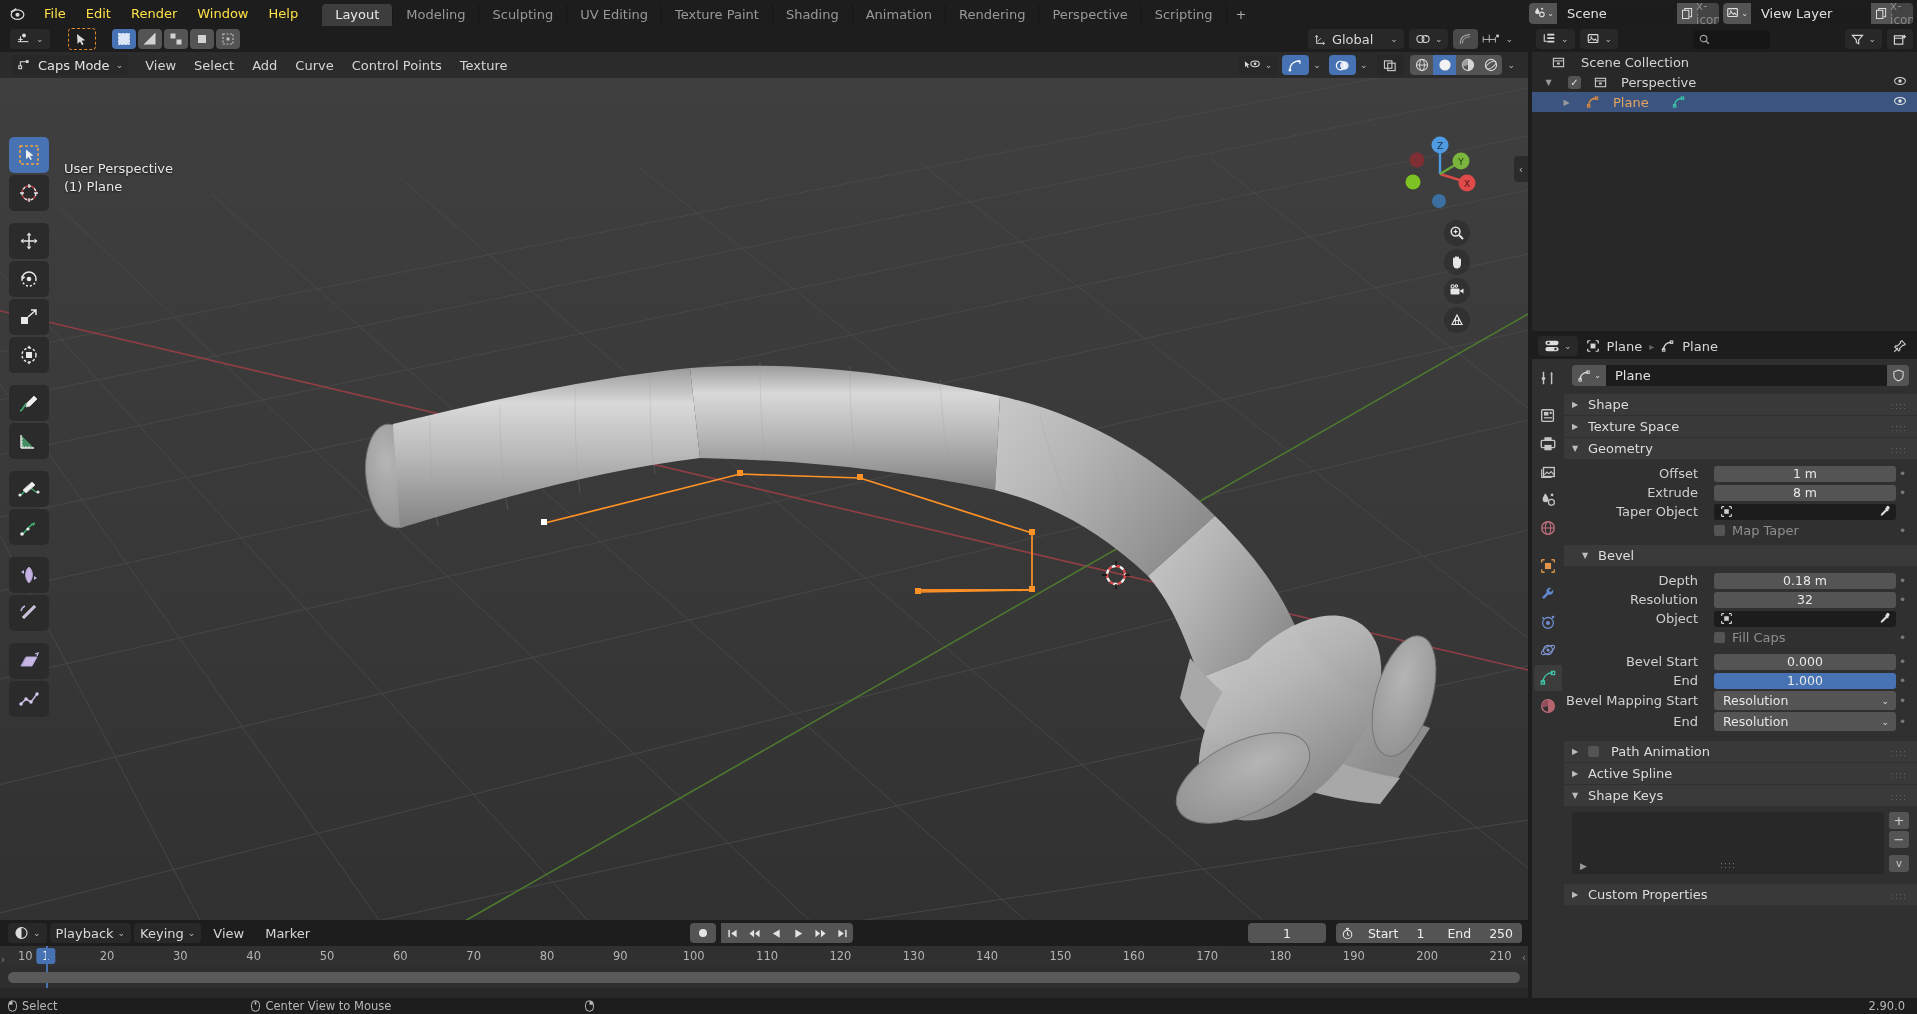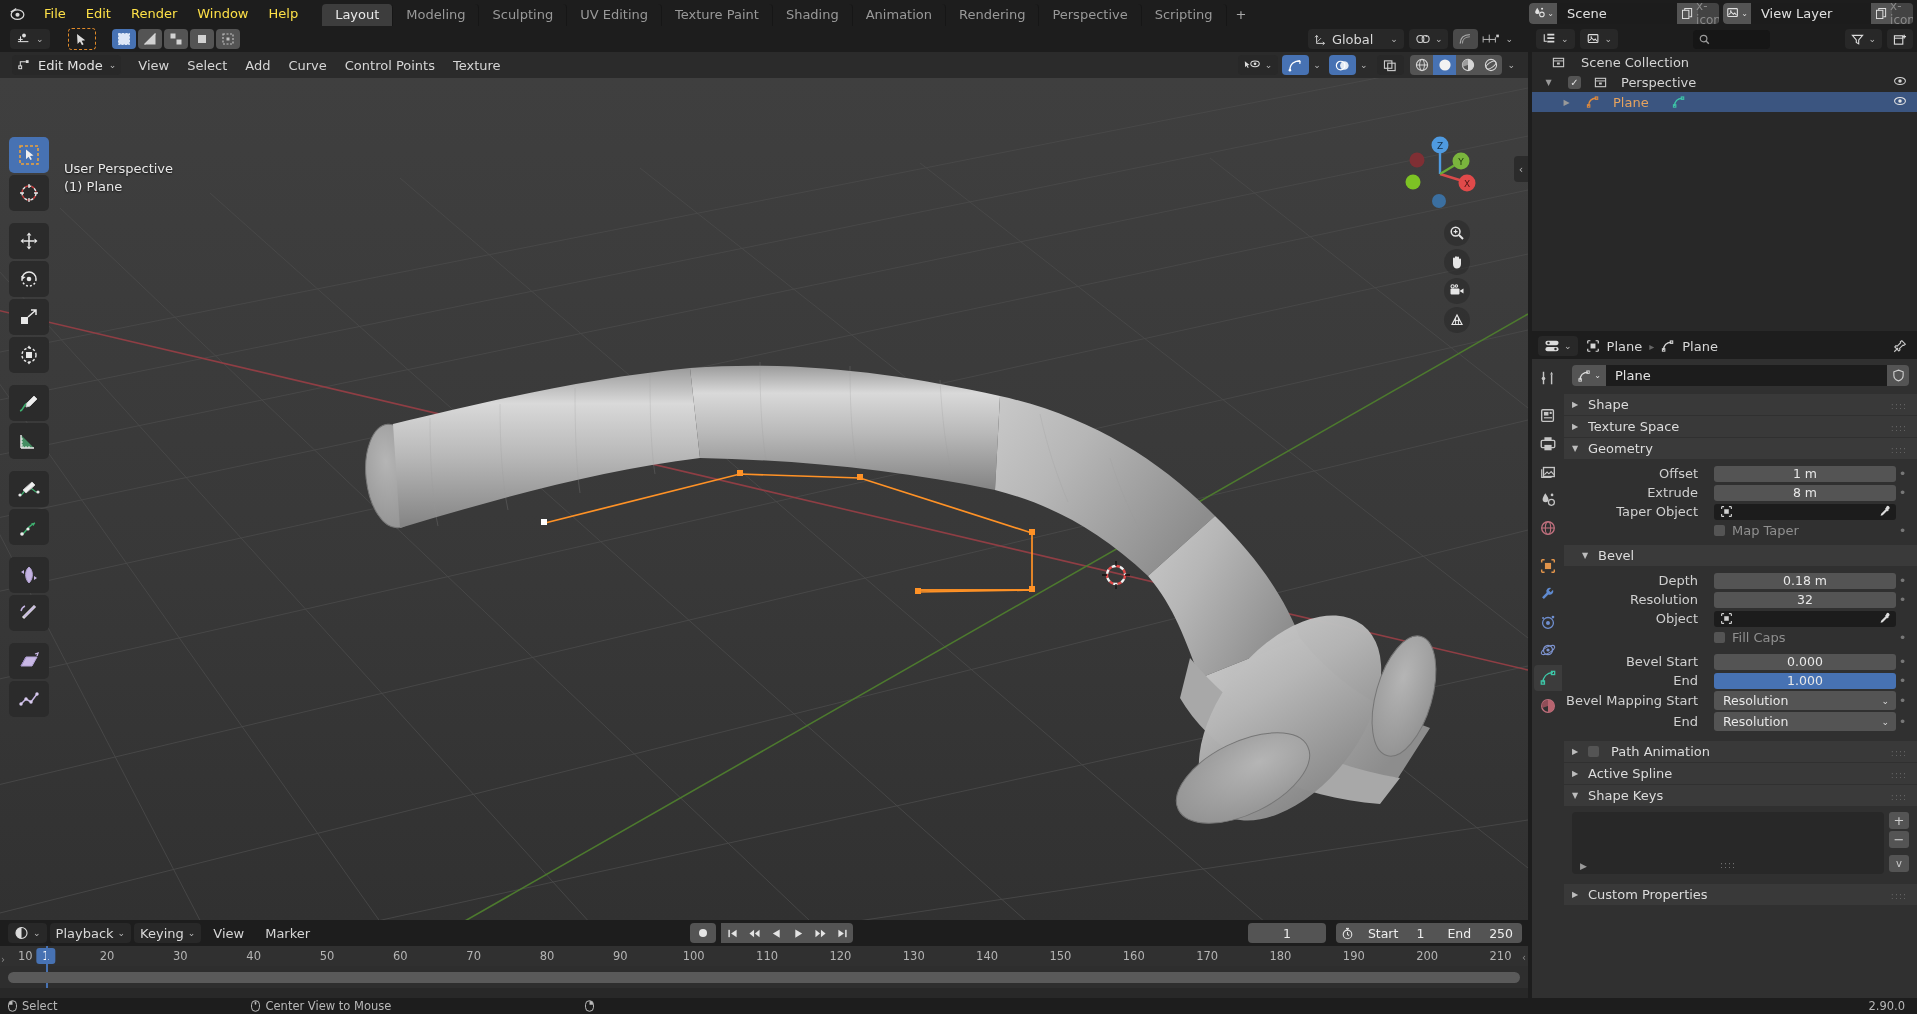--- a/index.html
+++ b/index.html
@@ -344,21 +344,21 @@
     </div>
 
     <div class="vp-header2">
       <div style="width:8px"></div>
       <div class="mode-drop">
         <svg width="15" height="14" viewBox="0 0 16 16">
             <rect x="1.5" y="9" width="3.2" height="3.2" fill="none" stroke="#dcdcdc" stroke-width="1.2"></rect>
             <rect x="9.5" y="2.5" width="3.2" height="3.2" fill="#dcdcdc"></rect>
             <path d="M3.2 9V4.3h6.3" fill="none" stroke="#dcdcdc" stroke-width="1.2"></path>
           </svg>
-        <span>Edit Mode</span>
+        <span>Caps Mode</span>
         <span style="margin-left:auto;font-size:9px;color:#bbb">⌄</span>
       </div>
       <div style="width:8px"></div>
       <div class="menu-item2">View</div>
       <div class="menu-item2">Select</div>
       <div class="menu-item2">Add</div>
       <div class="menu-item2">Curve</div>
       <div class="menu-item2">Control Points</div>
       <div class="menu-item2">Texture</div>
 

